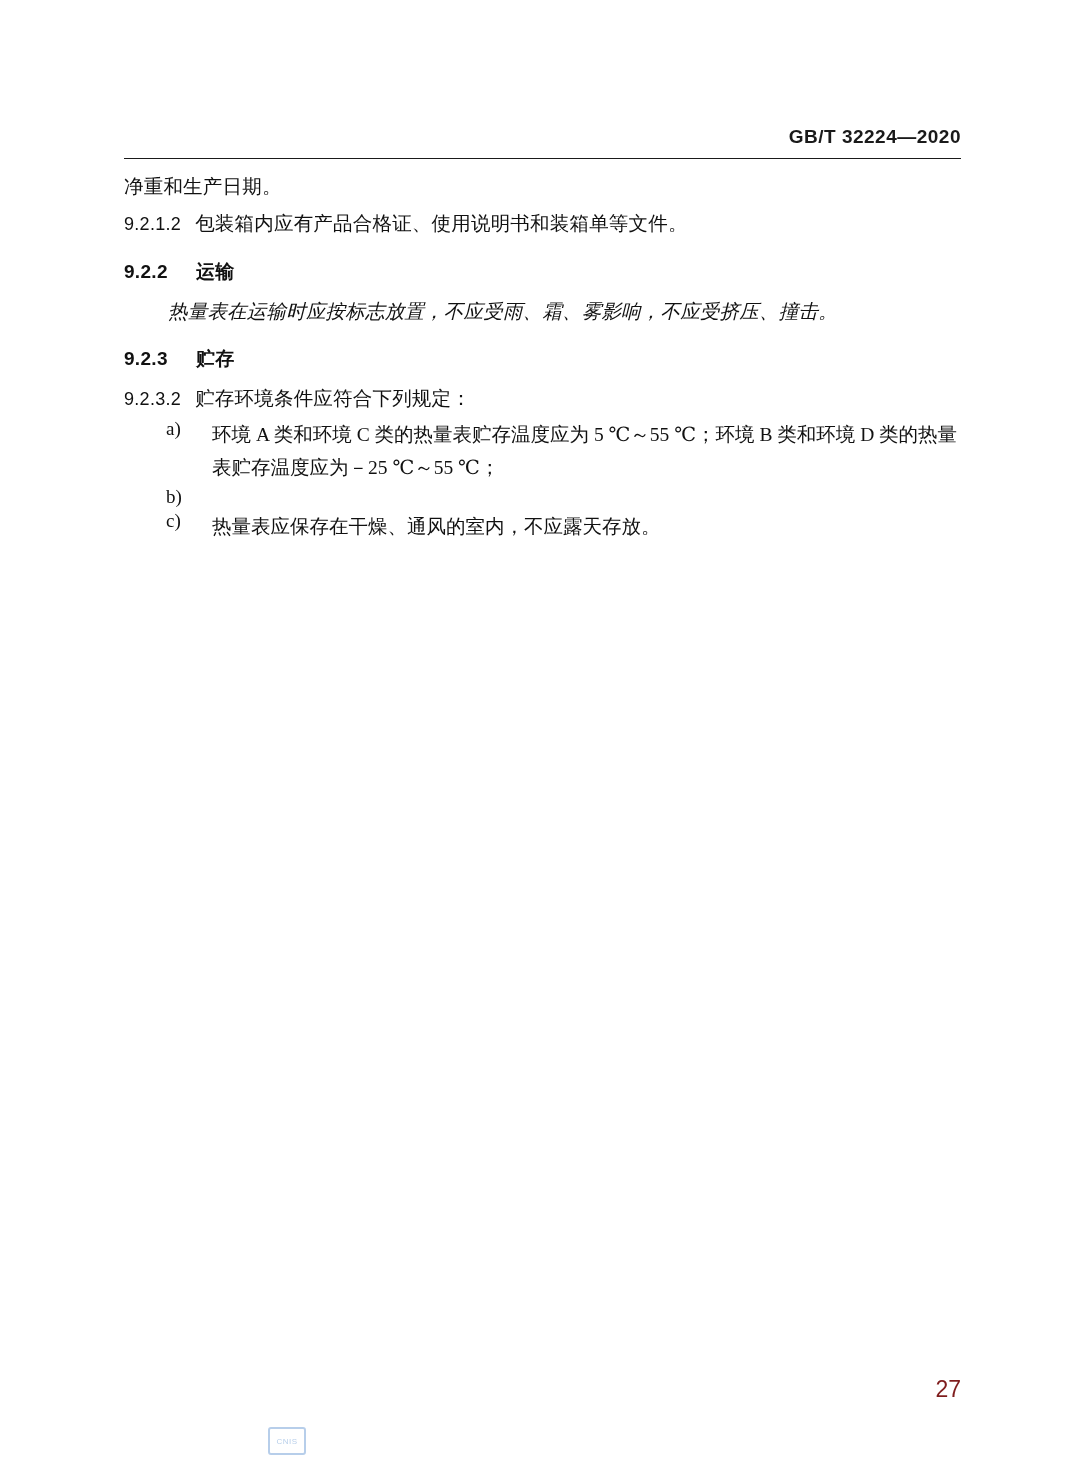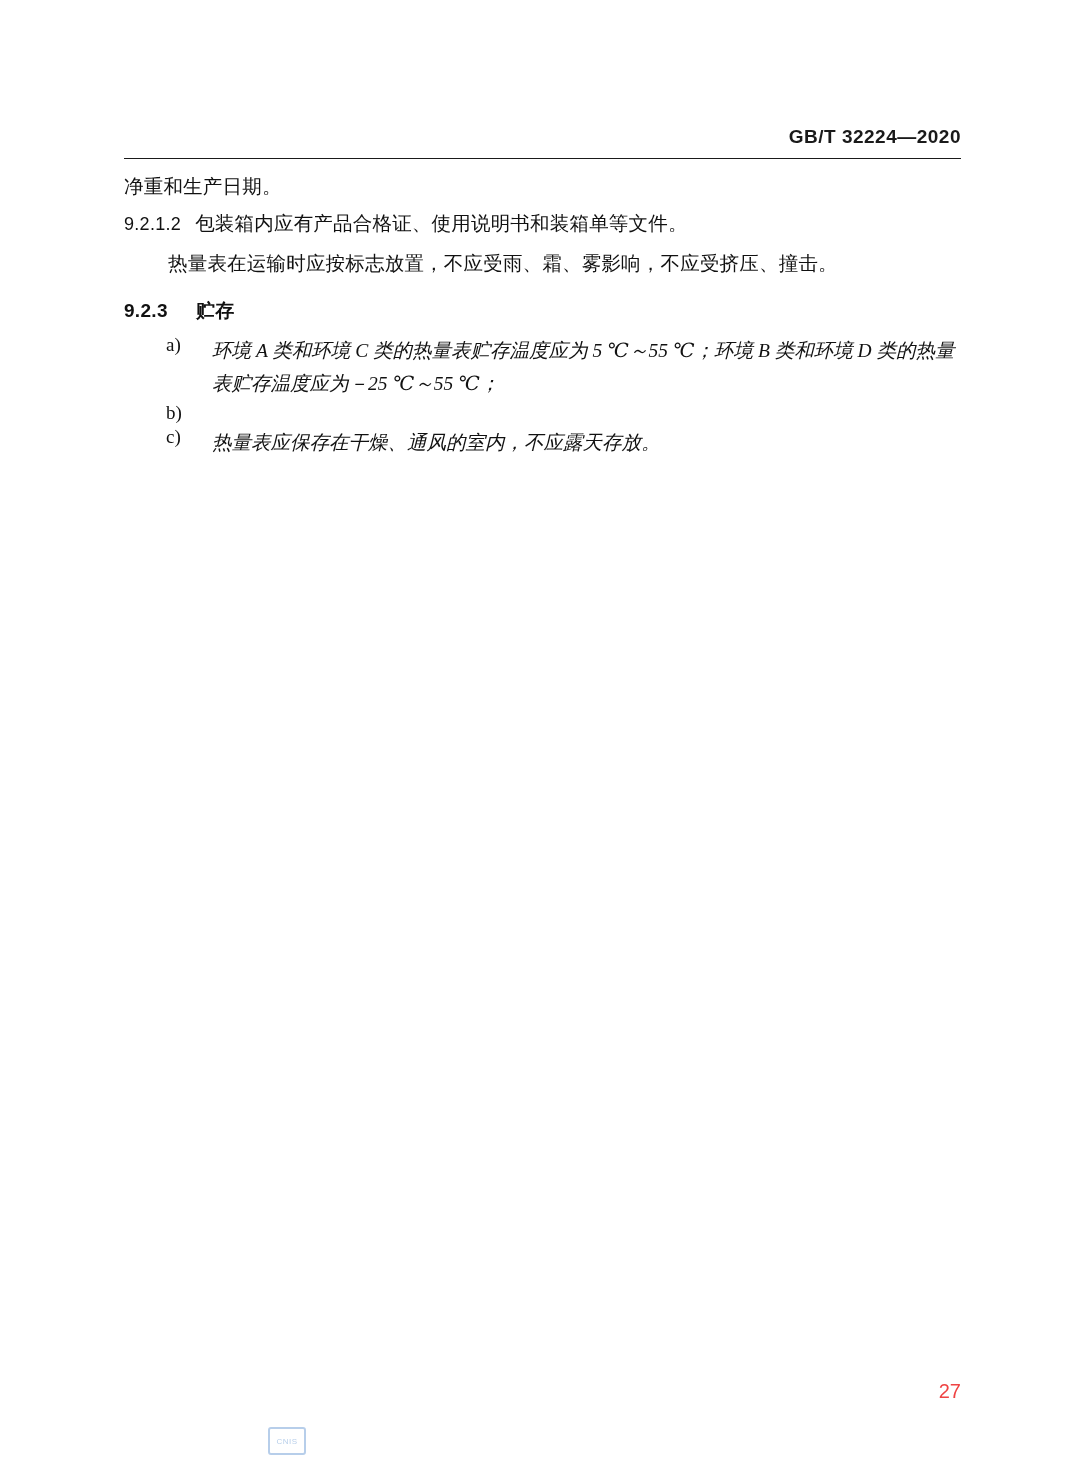--- a/index.html
+++ b/index.html
@@ -83,20 +83,21 @@
     display: inline-block;
     min-width: 72px;
   }
   .heading .h-txt {
     margin-left: 0;
   }
 
   .indent-para {
     margin: 6px 0 12px 0;
     text-indent: 44px;
+    font-style: italic;
   }
 
   .item-list {
     margin: 2px 0 0 0;
     padding: 0;
     list-style: none;
   }
   .item-list li {
     display: flex;
     align-items: flex-start;
@@ -107,34 +108,33 @@
     flex: 0 0 46px;
     text-align: left;
     padding-left: 42px;
     box-sizing: content-box;
     font-size: 19px;
   }
   .item-list .body {
     flex: 1;
     font-size: 19.5px;
     line-height: 33px;
-    font-style: italic;
   }
   .latin {
     font-family: "Liberation Serif", serif;
   }
 
   
   .page-number {
     position: absolute;
     bottom: 58px;
     right: 119px;
     font-family: "Liberation Sans", sans-serif;
-    font-size: 20px;
-    color: #ef4444;
+    font-size: 23px;
+    color: #7f1d1d;
   }
   .watermark {
     position: absolute;
     bottom: 8px;
     left: 268px;
     width: 34px;
     height: 26px;
     opacity: 0.55;
   }
   .watermark .wm-box {
@@ -161,28 +161,34 @@
   <div class="header-rule"></div>
 
   <div class="content">
 
     <div class="line para-continue">净重和生产日期。</div>
 
     <div class="line numbered">
       <span class="num">9.2.1.2</span><span class="txt">包装箱内应有产品合格证、使用说明书和装箱单等文件。</span>
     </div>
 
+    <div class="heading">
+      <span class="h-num">9.2.2</span><span class="h-txt">运输</span>
+    </div>
 
     <div class="line indent-para">热量表在运输时应按标志放置，不应受雨、霜、雾影响，不应受挤压、撞击。</div>
 
     <div class="heading">
       <span class="h-num">9.2.3</span><span class="h-txt">贮存</span>
     </div>
 
 
+    <div class="line numbered">
+      <span class="num">9.2.3.2</span><span class="txt">贮存环境条件应符合下列规定：</span>
+    </div>
 
     <ul class="item-list">
       <li>
         <span class="marker latin">a)</span>
         <span class="body">环境 A 类和环境 C 类的热量表贮存温度应为 5 ℃～55 ℃；环境 B 类和环境 D 类的热量表贮存温度应为－25 ℃～55 ℃；</span>
       </li>
       <li>
         <span class="marker latin">b)</span>
       </li>
       <li>

